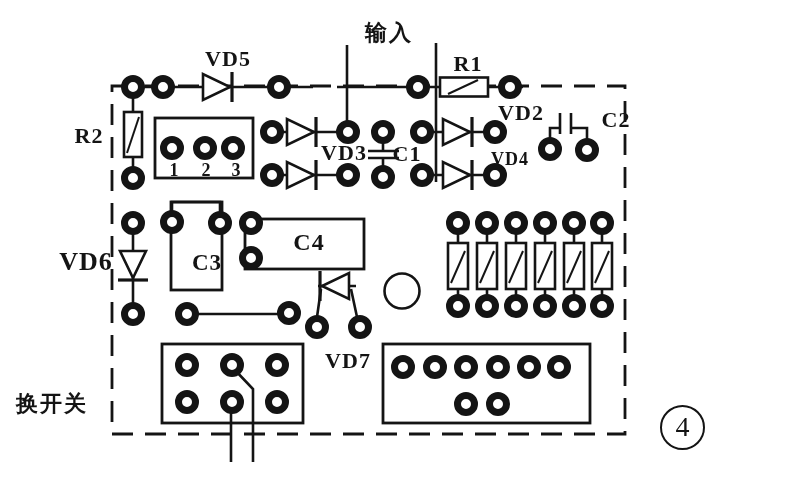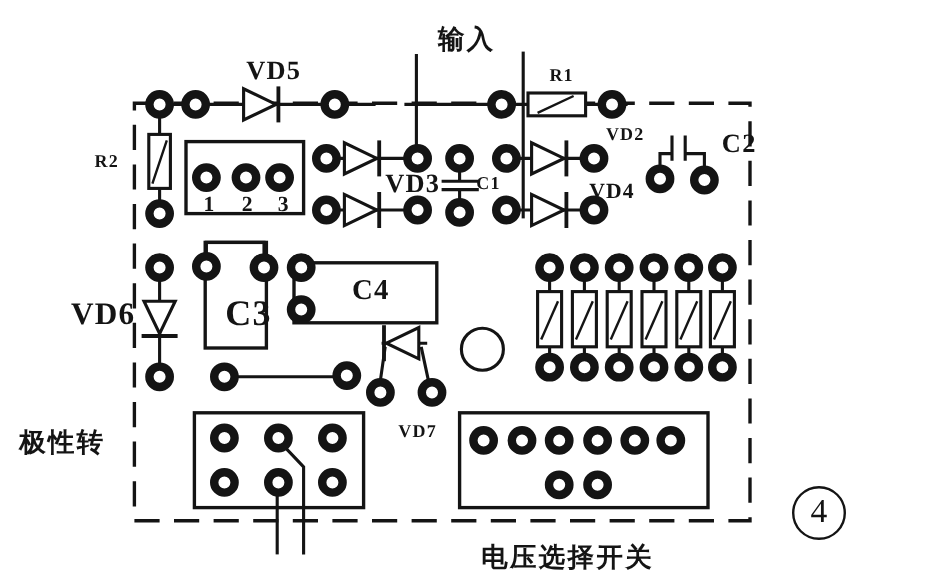--- a/index.html
+++ b/index.html
@@ -7,21 +7,21 @@
     position:relative;width:785px;height:480px;background:#fff;
     font-family:"Liberation Serif","DejaVu Serif",serif;color:#141414;
     overflow:hidden;
     margin-top:20px;
   }
   #board-svg{position:absolute;left:0;top:0;}
   .lbl{
     position:absolute;transform:translate(-50%,-50%);
     white-space:nowrap;font-weight:700;letter-spacing:1px;line-height:1;
   }
-  .comp{font-size:15px;}
+  .comp{font-size:22px;}
   .big{font-size:23px;}
   .cjk{font-size:22px;font-weight:700;letter-spacing:2px;}
   .pin{font-size:18px;letter-spacing:0;}
   .fig-badge{
     position:absolute;left:660px;top:385px;width:41px;height:41px;
     border:2.5px solid #141414;border-radius:50%;
     font-size:28px;font-weight:400;text-align:center;line-height:40px;
   }
 </style>
 </head>
@@ -174,22 +174,21 @@
   <div class="lbl comp" style="left:89px;top:116px">R2</div>
   <div class="lbl comp" style="left:344px;top:133px;font-size:22px">VD3</div>
   <div class="lbl comp" style="left:407px;top:134px">C1</div>
   <div class="lbl comp" style="left:510px;top:139px;font-size:18px">VD4</div>
 
   <div class="lbl pin" style="left:174px;top:150px">1</div>
   <div class="lbl pin" style="left:206px;top:150px">2</div>
   <div class="lbl pin" style="left:236px;top:150px">3</div>
 
   <div class="lbl comp" style="left:86px;top:242px;font-size:26px">VD6</div>
-  <div class="lbl comp" style="left:207px;top:242px;font-size:30px">C3</div>
+  <div class="lbl comp" style="left:207px;top:242px;font-size:23px">C3</div>
   <div class="lbl comp" style="left:309px;top:222px;font-size:24px">C4</div>
   <div class="lbl comp" style="left:348px;top:341px">VD7</div>
 
-  <div class="lbl cjk big" style="left:52px;top:349px">极性转</div>
+  <div class="lbl cjk big" style="left:52px;top:384px">换开关</div>
 
-  <div class="lbl cjk" style="left:473px;top:445px">电压选择开关</div>
 
   <div class="fig-badge">4</div>
 </div>
 
 </body></html>

